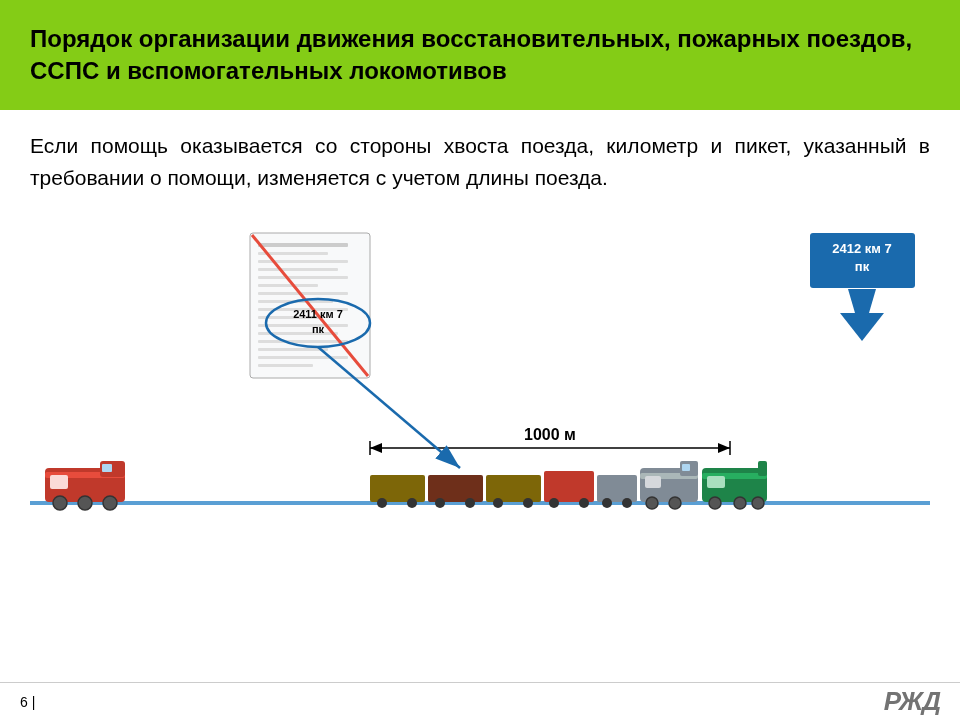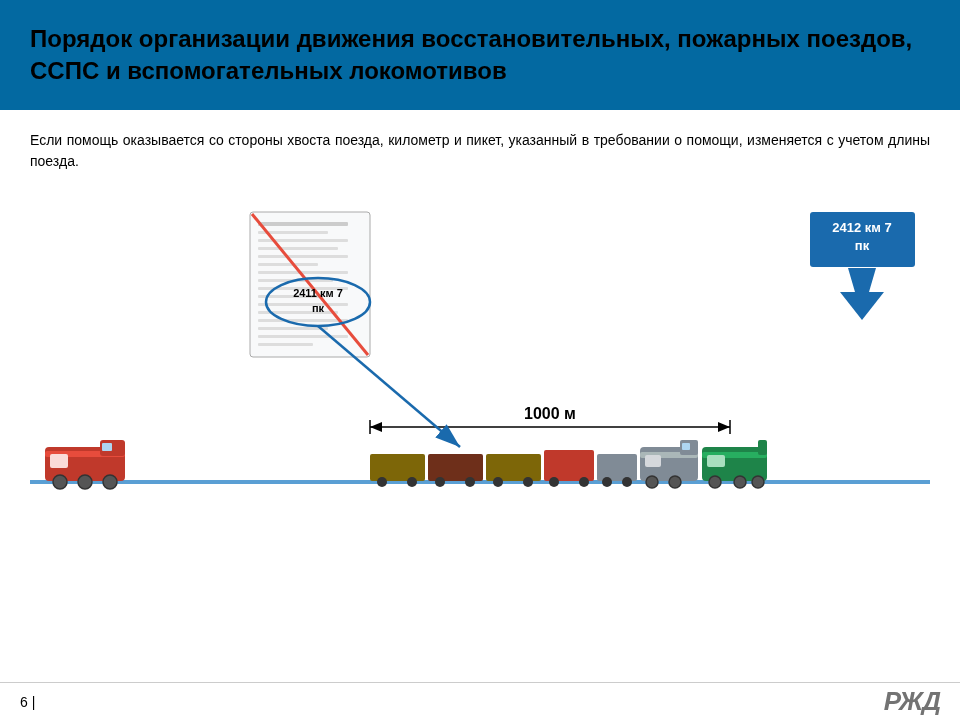--- a/index.html
+++ b/index.html
@@ -7,41 +7,41 @@
       width: 960px;
       height: 720px;
       background: #fff;
       font-family: Arial, sans-serif;
       overflow: hidden;
       position: relative;
     }
 
     
     #header {
-      background: #0369a1;
+      background: #84cc16;
       padding: 18px 30px 18px 30px;
       min-height: 110px;
       display: flex;
       align-items: center;
     }
     #header h1 {
       font-size: 24px;
       font-weight: bold;
       color: #000;
       line-height: 1.35;
     }
 
     
     #main-content {
       padding: 20px 30px 10px 30px;
       position: relative;
     }
 
     #body-text {
-      font-size: 14px;
+      font-size: 21px;
       color: #000;
       line-height: 1.5;
       text-align: justify;
       margin-bottom: 10px;
     }
 
     
     #diagram {
       position: relative;
       width: 900px;

